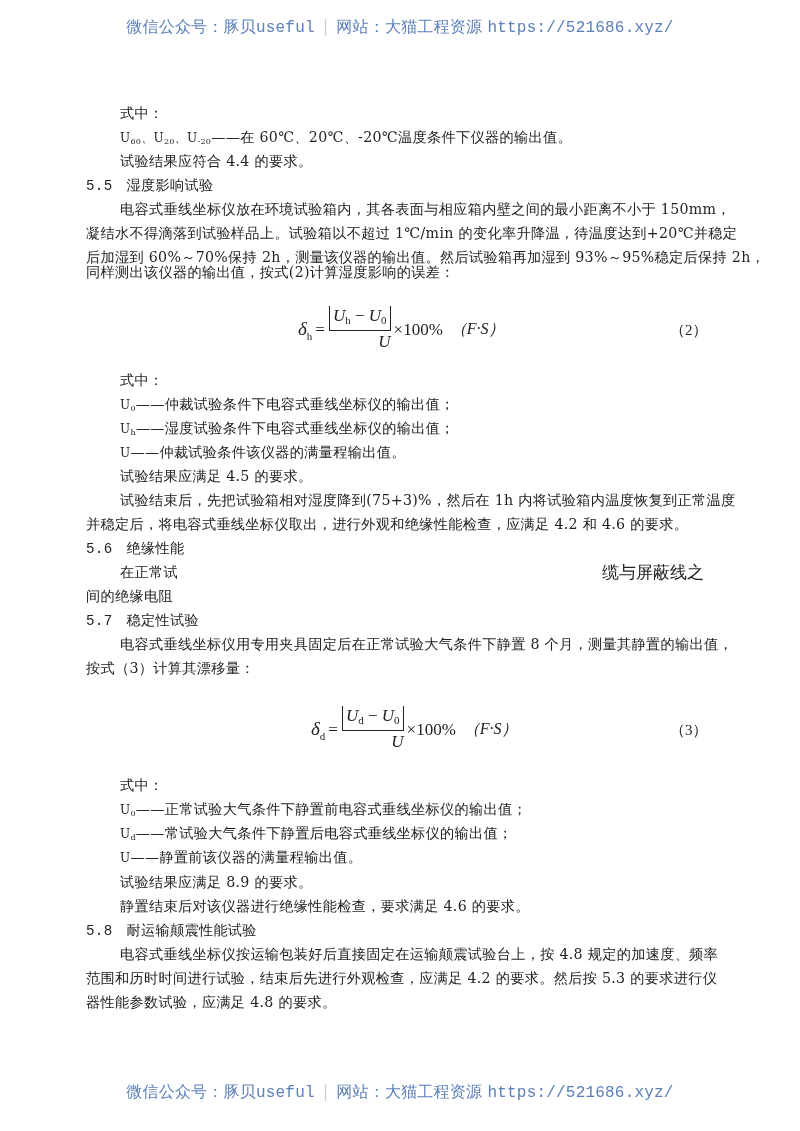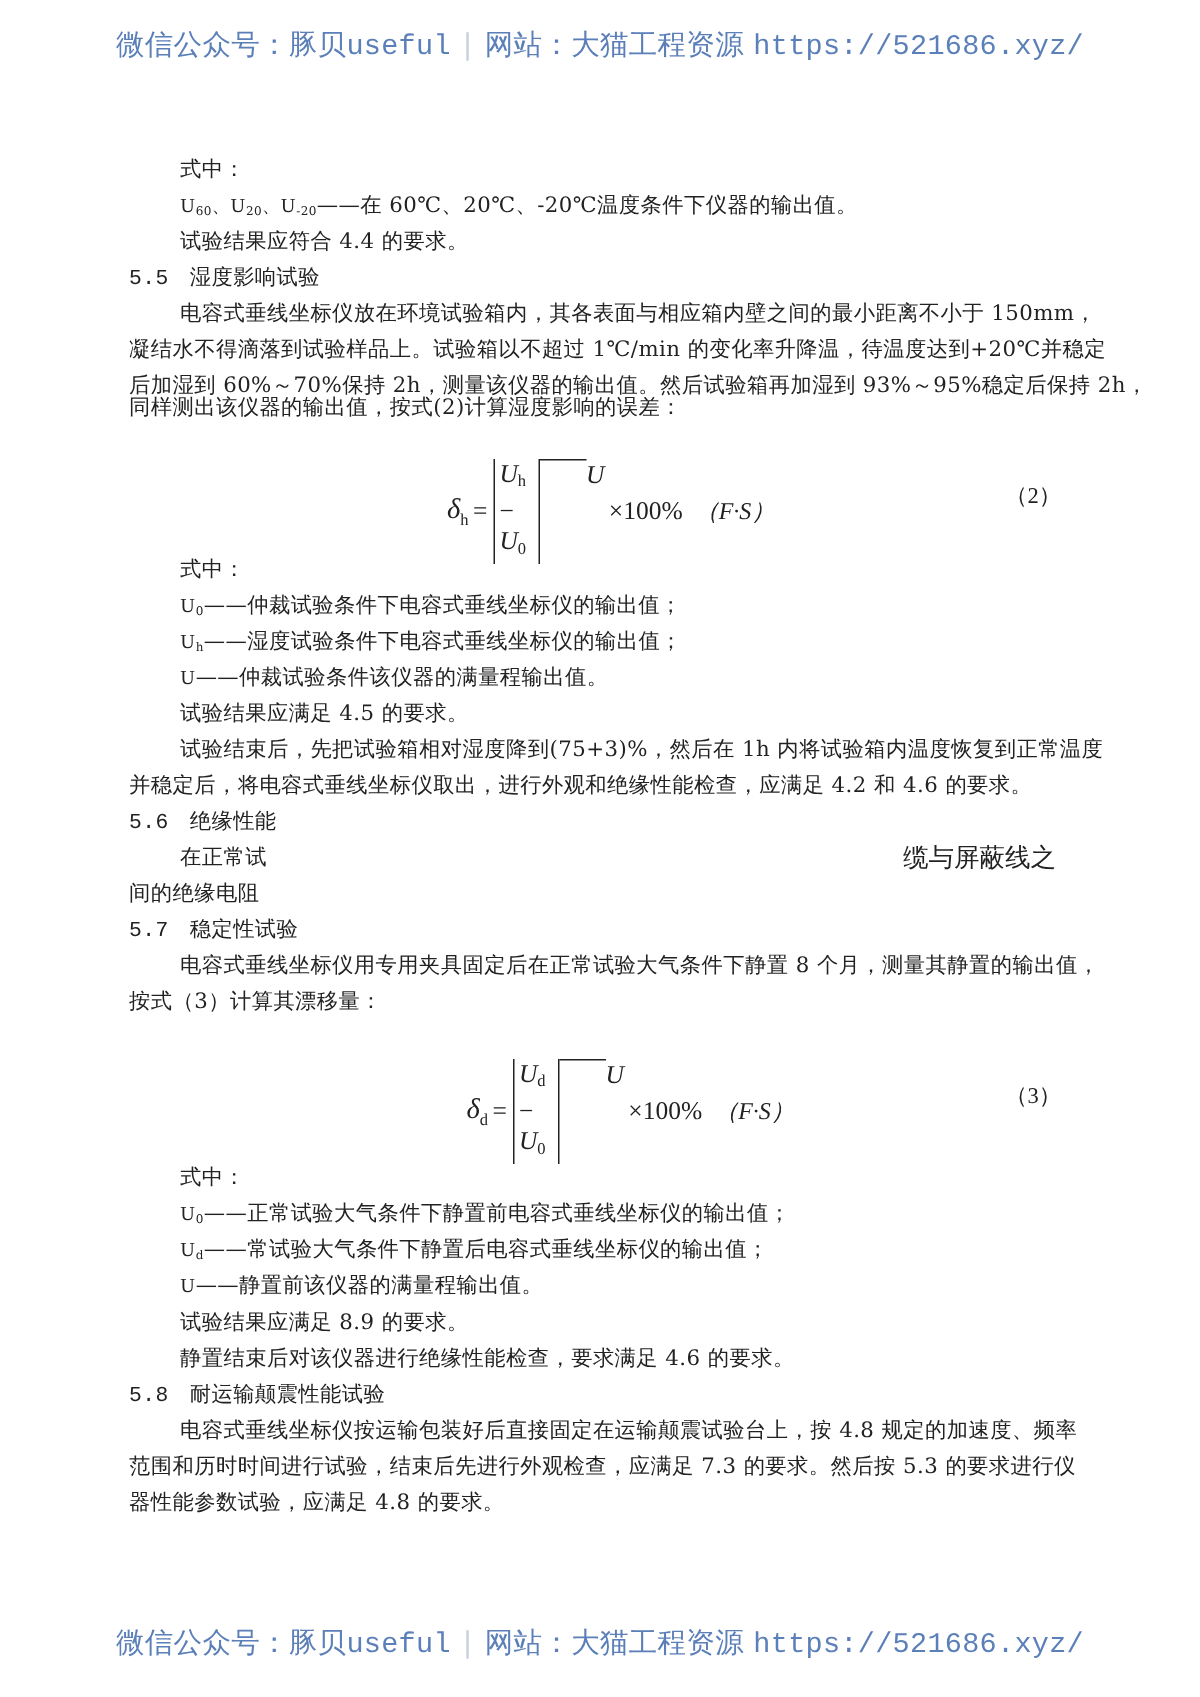--- a/index.html
+++ b/index.html
@@ -3,21 +3,21 @@
 <meta charset="utf-8">
 <style>
   html, body { margin: 0; padding: 0; background: #ffffff; }
   body {
     width: 800px; height: 1131px; position: relative; overflow: hidden;
     font-family: "DejaVu Serif", "Liberation Serif", serif;
     color: #222222;
   }
   .watermark {
     position: absolute; left: 0; width: 800px; text-align: center;
-    font-size: 19px; color: #5b7fb8; letter-spacing: 0.2px;
+    font-size: 16px; color: #5b7fb8; letter-spacing: 0.2px;
     font-family: "DejaVu Serif", serif;
   }
   .watermark .mono { font-family: "Liberation Mono", "DejaVu Sans Mono", monospace; }
   .watermark .sep { color: #c5cfdf; margin: 0 8px; }
   .wm-top { top: 17px; }
   .wm-bottom { top: 1082px; }
 
   .line {
     position: absolute; font-size: 14.2px; line-height: 20px; white-space: nowrap;
     letter-spacing: 0.3px;
@@ -30,21 +30,21 @@
   .var { font-size: 12px; }
   .right-frag { position: absolute; right: 96px; font-size: 17px; line-height: 20px; white-space: nowrap; }
 
   .formula {
     position: absolute; font-family: "Liberation Serif", "DejaVu Serif", serif;
     font-size: 17px; display: flex; align-items: center;
   }
   .formula .delta { font-style: italic; font-size: 19px; }
   .formula .dsub { font-size: 11px; vertical-align: -5px; font-style: normal; }
   .formula .eq { margin: 0 3px; }
-  .frac { display: inline-flex; flex-direction: row; align-items: flex-start; margin: 0 1px; }
+  .frac { display: inline-flex; flex-direction: column; align-items: flex-end; margin: 0 1px; }
   .frac .num-part {
     border-left: 1.5px solid #222; border-right: 1.5px solid #222;
     padding: 0 3px; line-height: 20px; font-style: italic;
   }
   .frac .num-part .s { font-style: normal; font-size: 11px; vertical-align: -3px; }
   .frac .bar { width: 100%; height: 1.3px; background: #222; }
   .frac .den { font-style: italic; line-height: 22px; }
   .formula .times { margin-left: 2px; }
   .formula .fs { margin-left: 8px; font-size: 16px; font-style: italic; }
   .eqnum { position: absolute; font-size: 15px; font-family: "Liberation Serif", serif; }
@@ -121,18 +121,18 @@
 <div class="line indent" style="top:799px"><span class="var">U</span><span class="sub">0</span><span>——正常试验大气条件下静置前电容式垂线坐标仪的输出值；</span></div>
 <div class="line indent" style="top:823px"><span class="var">U</span><span class="sub">d</span><span>——常试验大气条件下静置后电容式垂线坐标仪的输出值；</span></div>
 <div class="line indent" style="top:847px"><span class="var">U</span><span>——静置前该仪器的满量程输出值。</span></div>
 <div class="line indent" style="top:872px">试验结果应满足 8.9 的要求。</div>
 <div class="line indent" style="top:896px">静置结束后对该仪器进行绝缘性能检查，要求满足 4.6 的要求。</div>
 
 <div class="line heading" style="top:920px">
   <span class="num">5.8</span><span>耐运输颠震性能试验</span>
 </div>
 <div class="line indent" style="top:944px">电容式垂线坐标仪按运输包装好后直接固定在运输颠震试验台上，按 4.8 规定的加速度、频率</div>
-<div class="line flush" style="top:968px">范围和历时时间进行试验，结束后先进行外观检查，应满足 7.3 的要求。然后按 5.3 的要求进行仪</div>
+<div class="line flush" style="top:968px">范围和历时时间进行试验，结束后先进行外观检查，应满足 4.2 的要求。然后按 5.3 的要求进行仪</div>
 <div class="line flush" style="top:992px">器性能参数试验，应满足 4.8 的要求。</div>
 
 <div class="watermark wm-bottom">
   <span>微信公众号：豚贝</span><span class="mono">useful</span><span class="sep">|</span><span>网站：大猫工程资源</span> <span class="mono">https://521686.xyz/</span>
 </div>
 
 </body></html>

